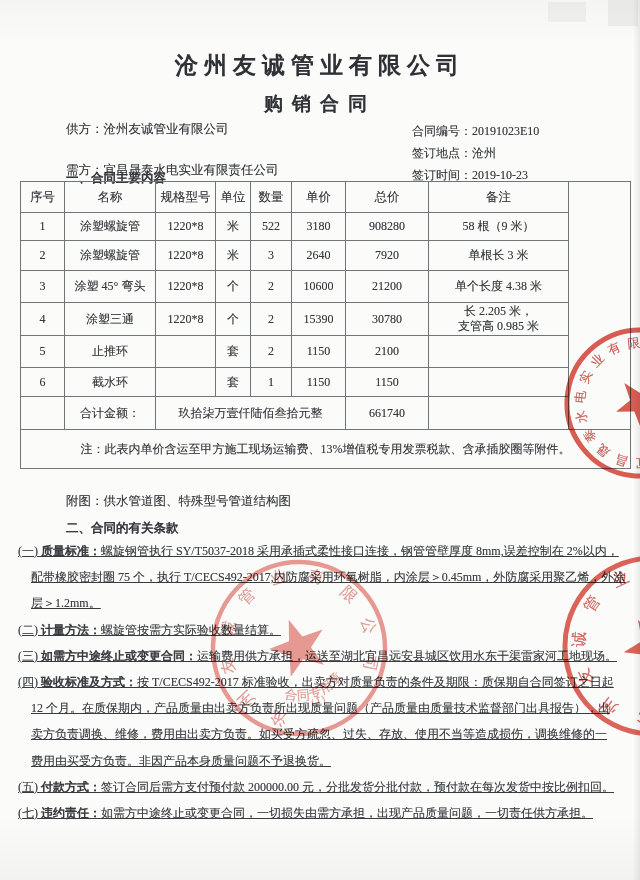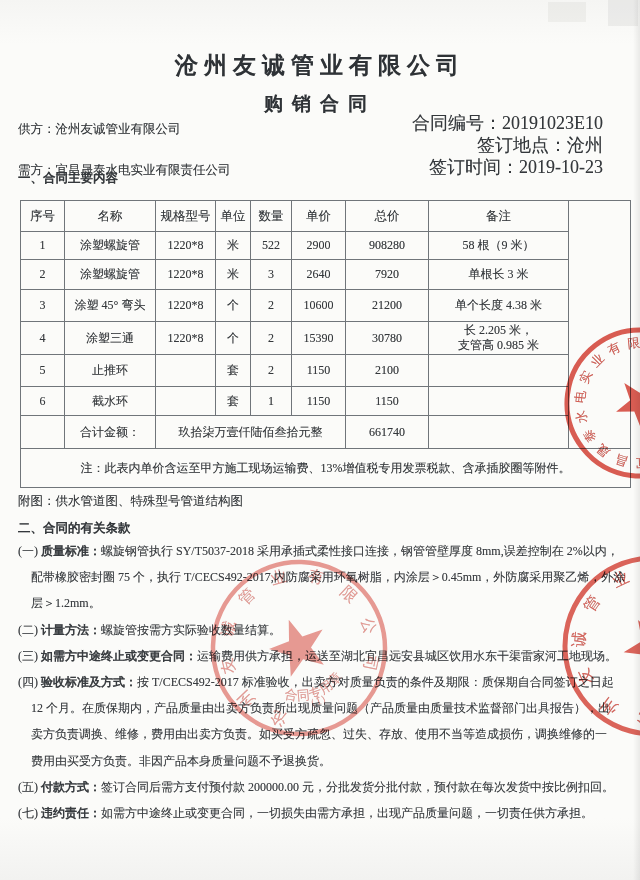--- a/index.html
+++ b/index.html
@@ -11,41 +11,41 @@
         background:linear-gradient(90deg,rgba(0,0,0,0),rgba(0,0,0,.07));}
   .artifact{position:absolute;}
   .artifact1{left:548px;top:2px;width:38px;height:20px;background:rgba(185,185,183,.16);}
   .artifact2{left:608px;top:0;width:30px;height:26px;background:rgba(185,185,183,.20);}
 
   .company-title{position:absolute;left:0;top:50px;width:100%;text-align:center;
         font-size:23px;font-weight:700;letter-spacing:6px;color:#2e3236;}
   .doc-title{position:absolute;left:0;top:91px;width:100%;text-align:center;
         font-size:19px;font-weight:700;letter-spacing:9px;color:#2e3236;}
 
-  .line{position:absolute;font-size:12.5px;white-space:nowrap;}
+  .line{position:absolute;font-size:12.5px;white-space:nowrap;margin-left:48px;}
   .supplier-line{left:18px;top:121px;}
   .buyer-line{left:18px;top:162px;font-weight:400;}
-  .meta{position:absolute;left:412px;top:112px;font-size:18px;line-height:22px;text-align:right;}
+  .meta{position:absolute;left:412px;top:120px;font-size:12px;line-height:22px;}
   .meta div{white-space:nowrap;}
   .sec1-title{left:18px;top:170px;font-weight:700;}
 
-  table.goods{position:absolute;left:20px;top:200px;border-collapse:collapse;table-layout:fixed;
+  table.goods{position:absolute;left:20px;top:181px;border-collapse:collapse;table-layout:fixed;
         width:610px;font-size:12px;}
   table.goods td,table.goods th{border:1px solid #70757a;text-align:center;vertical-align:middle;
         padding:1px 2px;font-weight:400;overflow:hidden;}
   table.goods th{font-size:12.5px;}
   .h33{height:31px}.h30{height:28px}.h32{height:30px}.h34{height:32px}.h31{height:29px}.h35{height:33px}
   .note-row td{height:36px;text-align:left;padding-left:4px;font-size:12px;white-space:nowrap;}
   .col-remark{white-space:pre-line;line-height:15px;}
 
   .attach-line{left:18px;top:493px;}
   .sec2-title{left:18px;top:520px;font-weight:700;}
 
   .terms{position:absolute;left:18px;top:538px;width:608px;font-size:12px;color:#383c40;}
-  .cl-line{height:26.2px;line-height:26.2px;white-space:nowrap;}
+  .cl-line{height:26.2px;line-height:26.2px;white-space:nowrap;text-decoration:underline;}
   .cl-line.cont{padding-left:13px;}
   .cl-head{font-weight:700;}
 
   .stamp{position:absolute;mix-blend-mode:multiply;pointer-events:none;}
   .stamp-a{left:530px;top:293px;transform:rotate(-38deg);opacity:.82;}
   .stamp-b{left:189px;top:538px;transform:rotate(-20deg);opacity:.5;}
   .stamp-c{left:543px;top:536px;transform:rotate(-30deg);opacity:.78;}
 </style>
 </head>
 <body>
@@ -91,21 +91,21 @@
       <th>总价</th>
       <th>备注</th>
       <td rowspan="8"></td>
     </tr>
     <tr class="h30">
       <td>1</td>
       <td>涂塑螺旋管</td>
       <td>1220*8</td>
       <td>米</td>
       <td>522</td>
-      <td>2900</td>
+      <td>3180</td>
       <td>908280</td>
       <td class="col-remark">58 根（9 米）</td>
     </tr>
     <tr class="h32">
       <td>2</td>
       <td>涂塑螺旋管</td>
       <td>1220*8</td>
       <td>米</td>
       <td>3</td>
       <td>2640</td>

